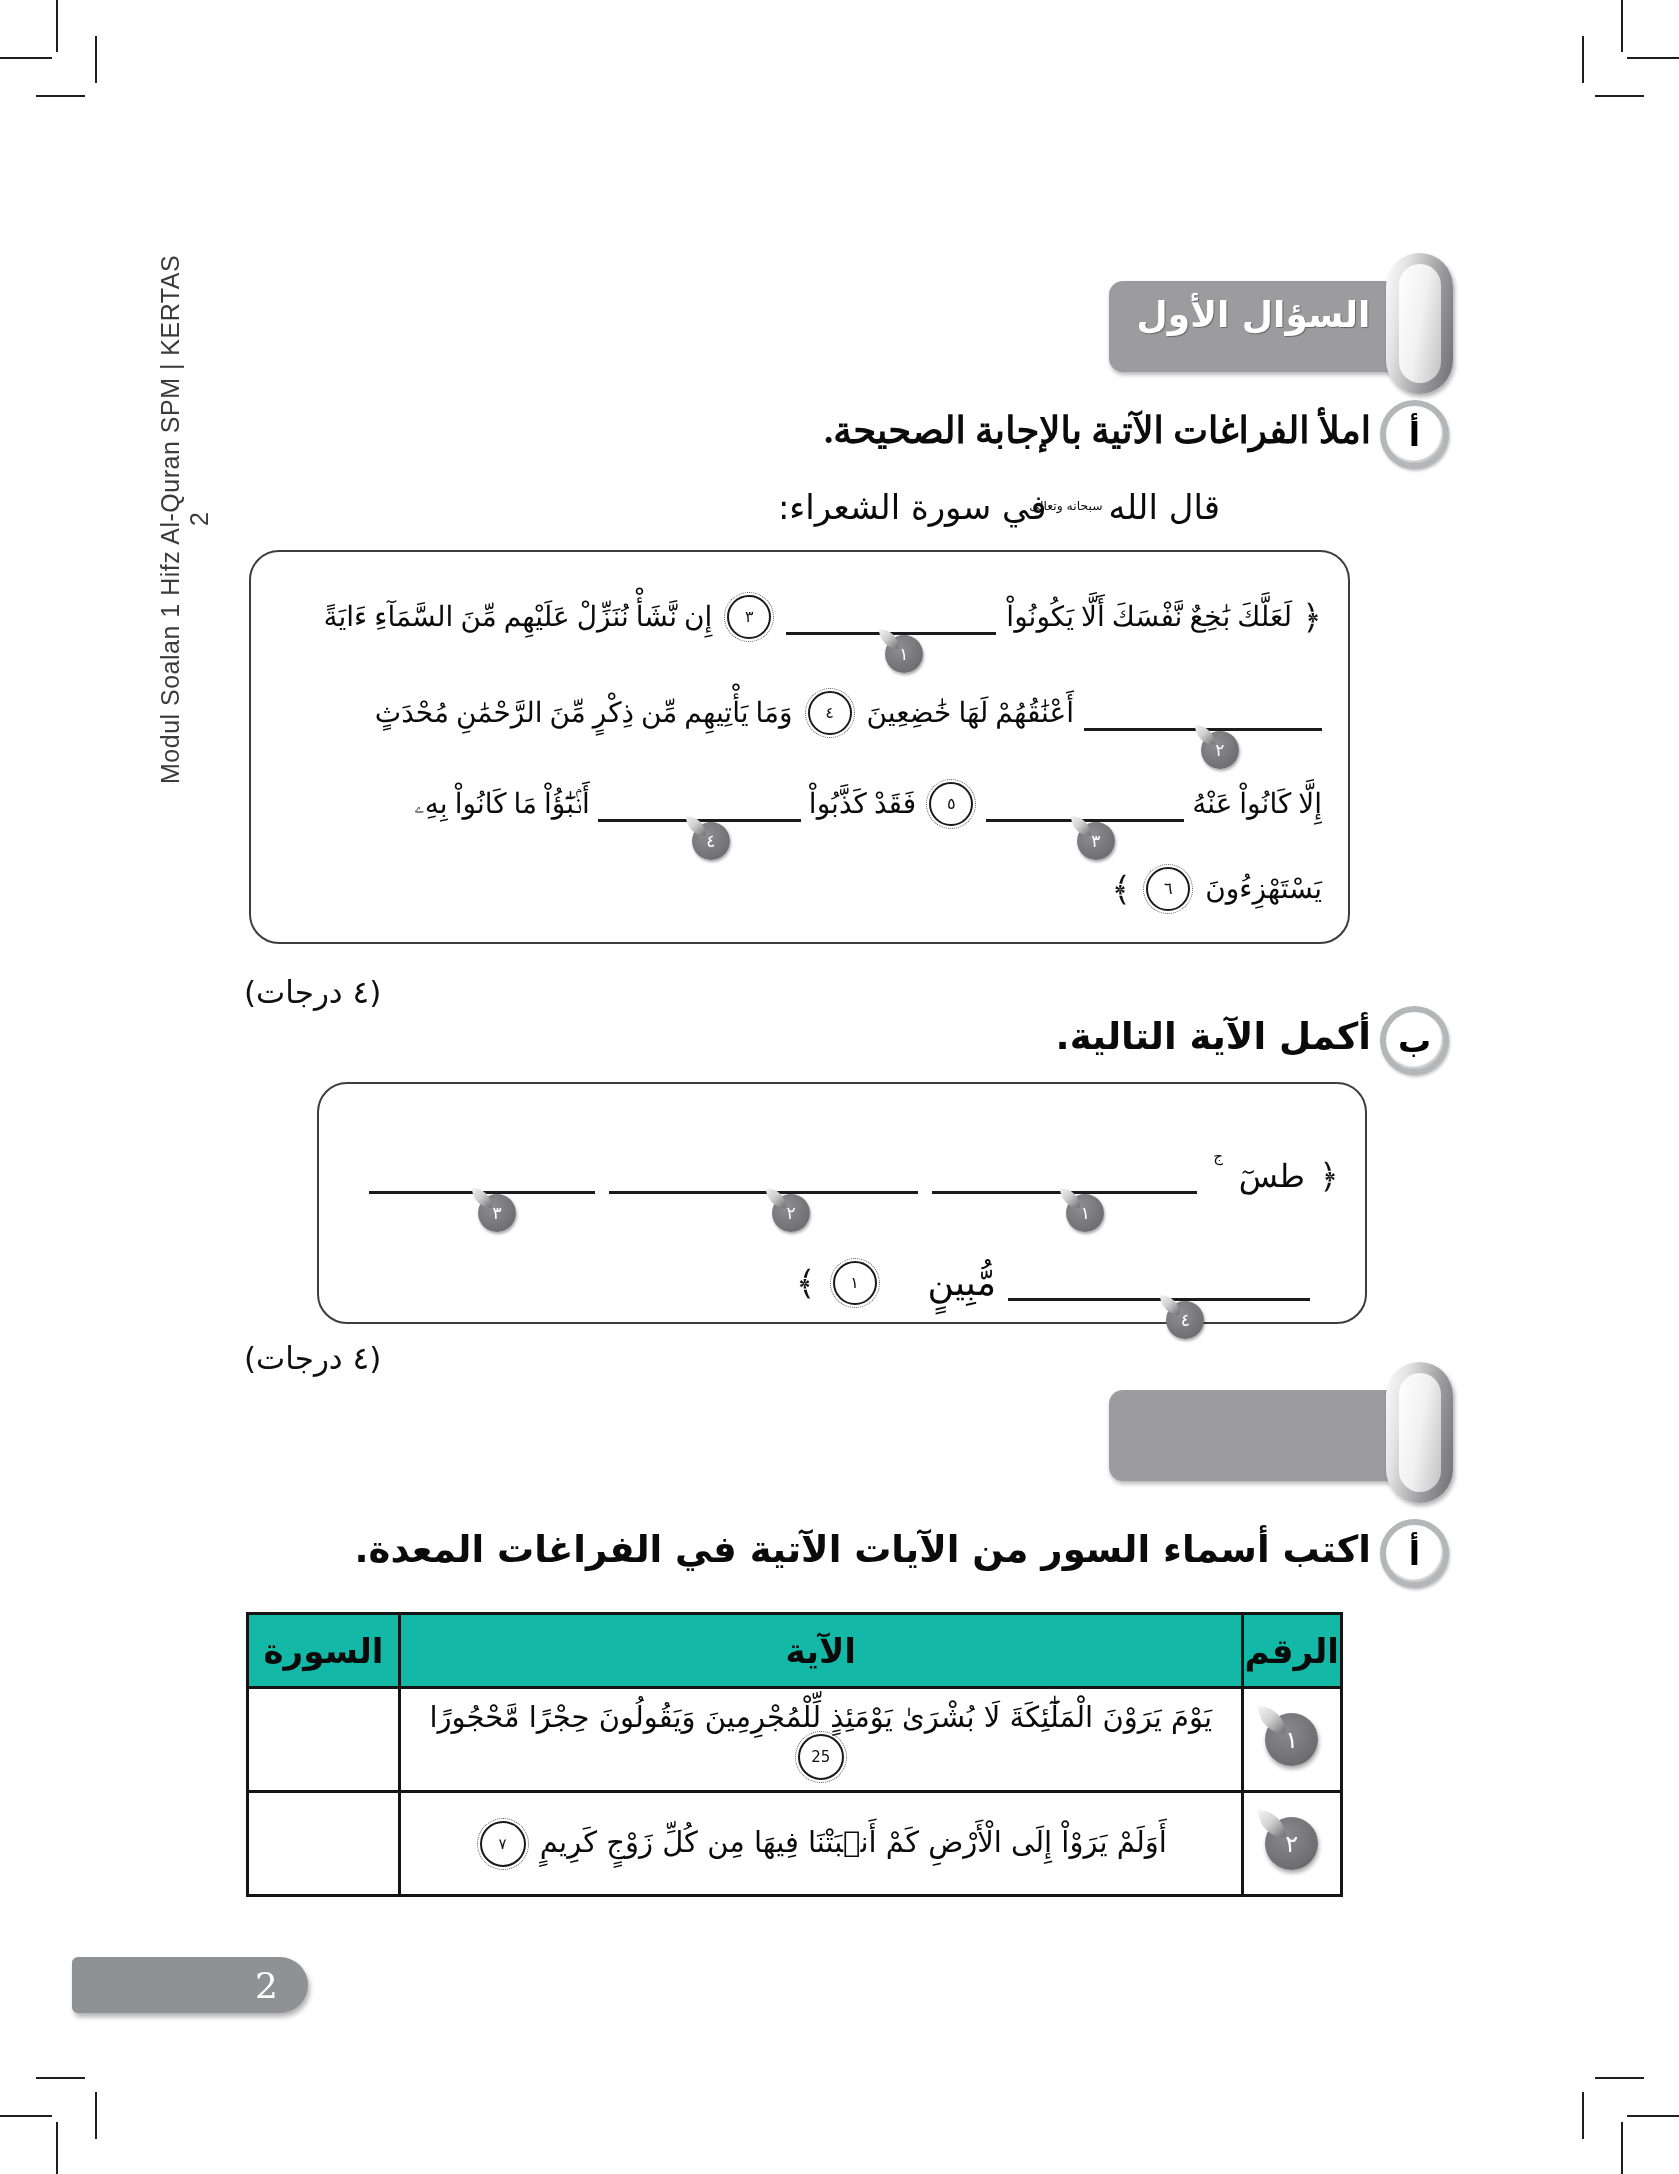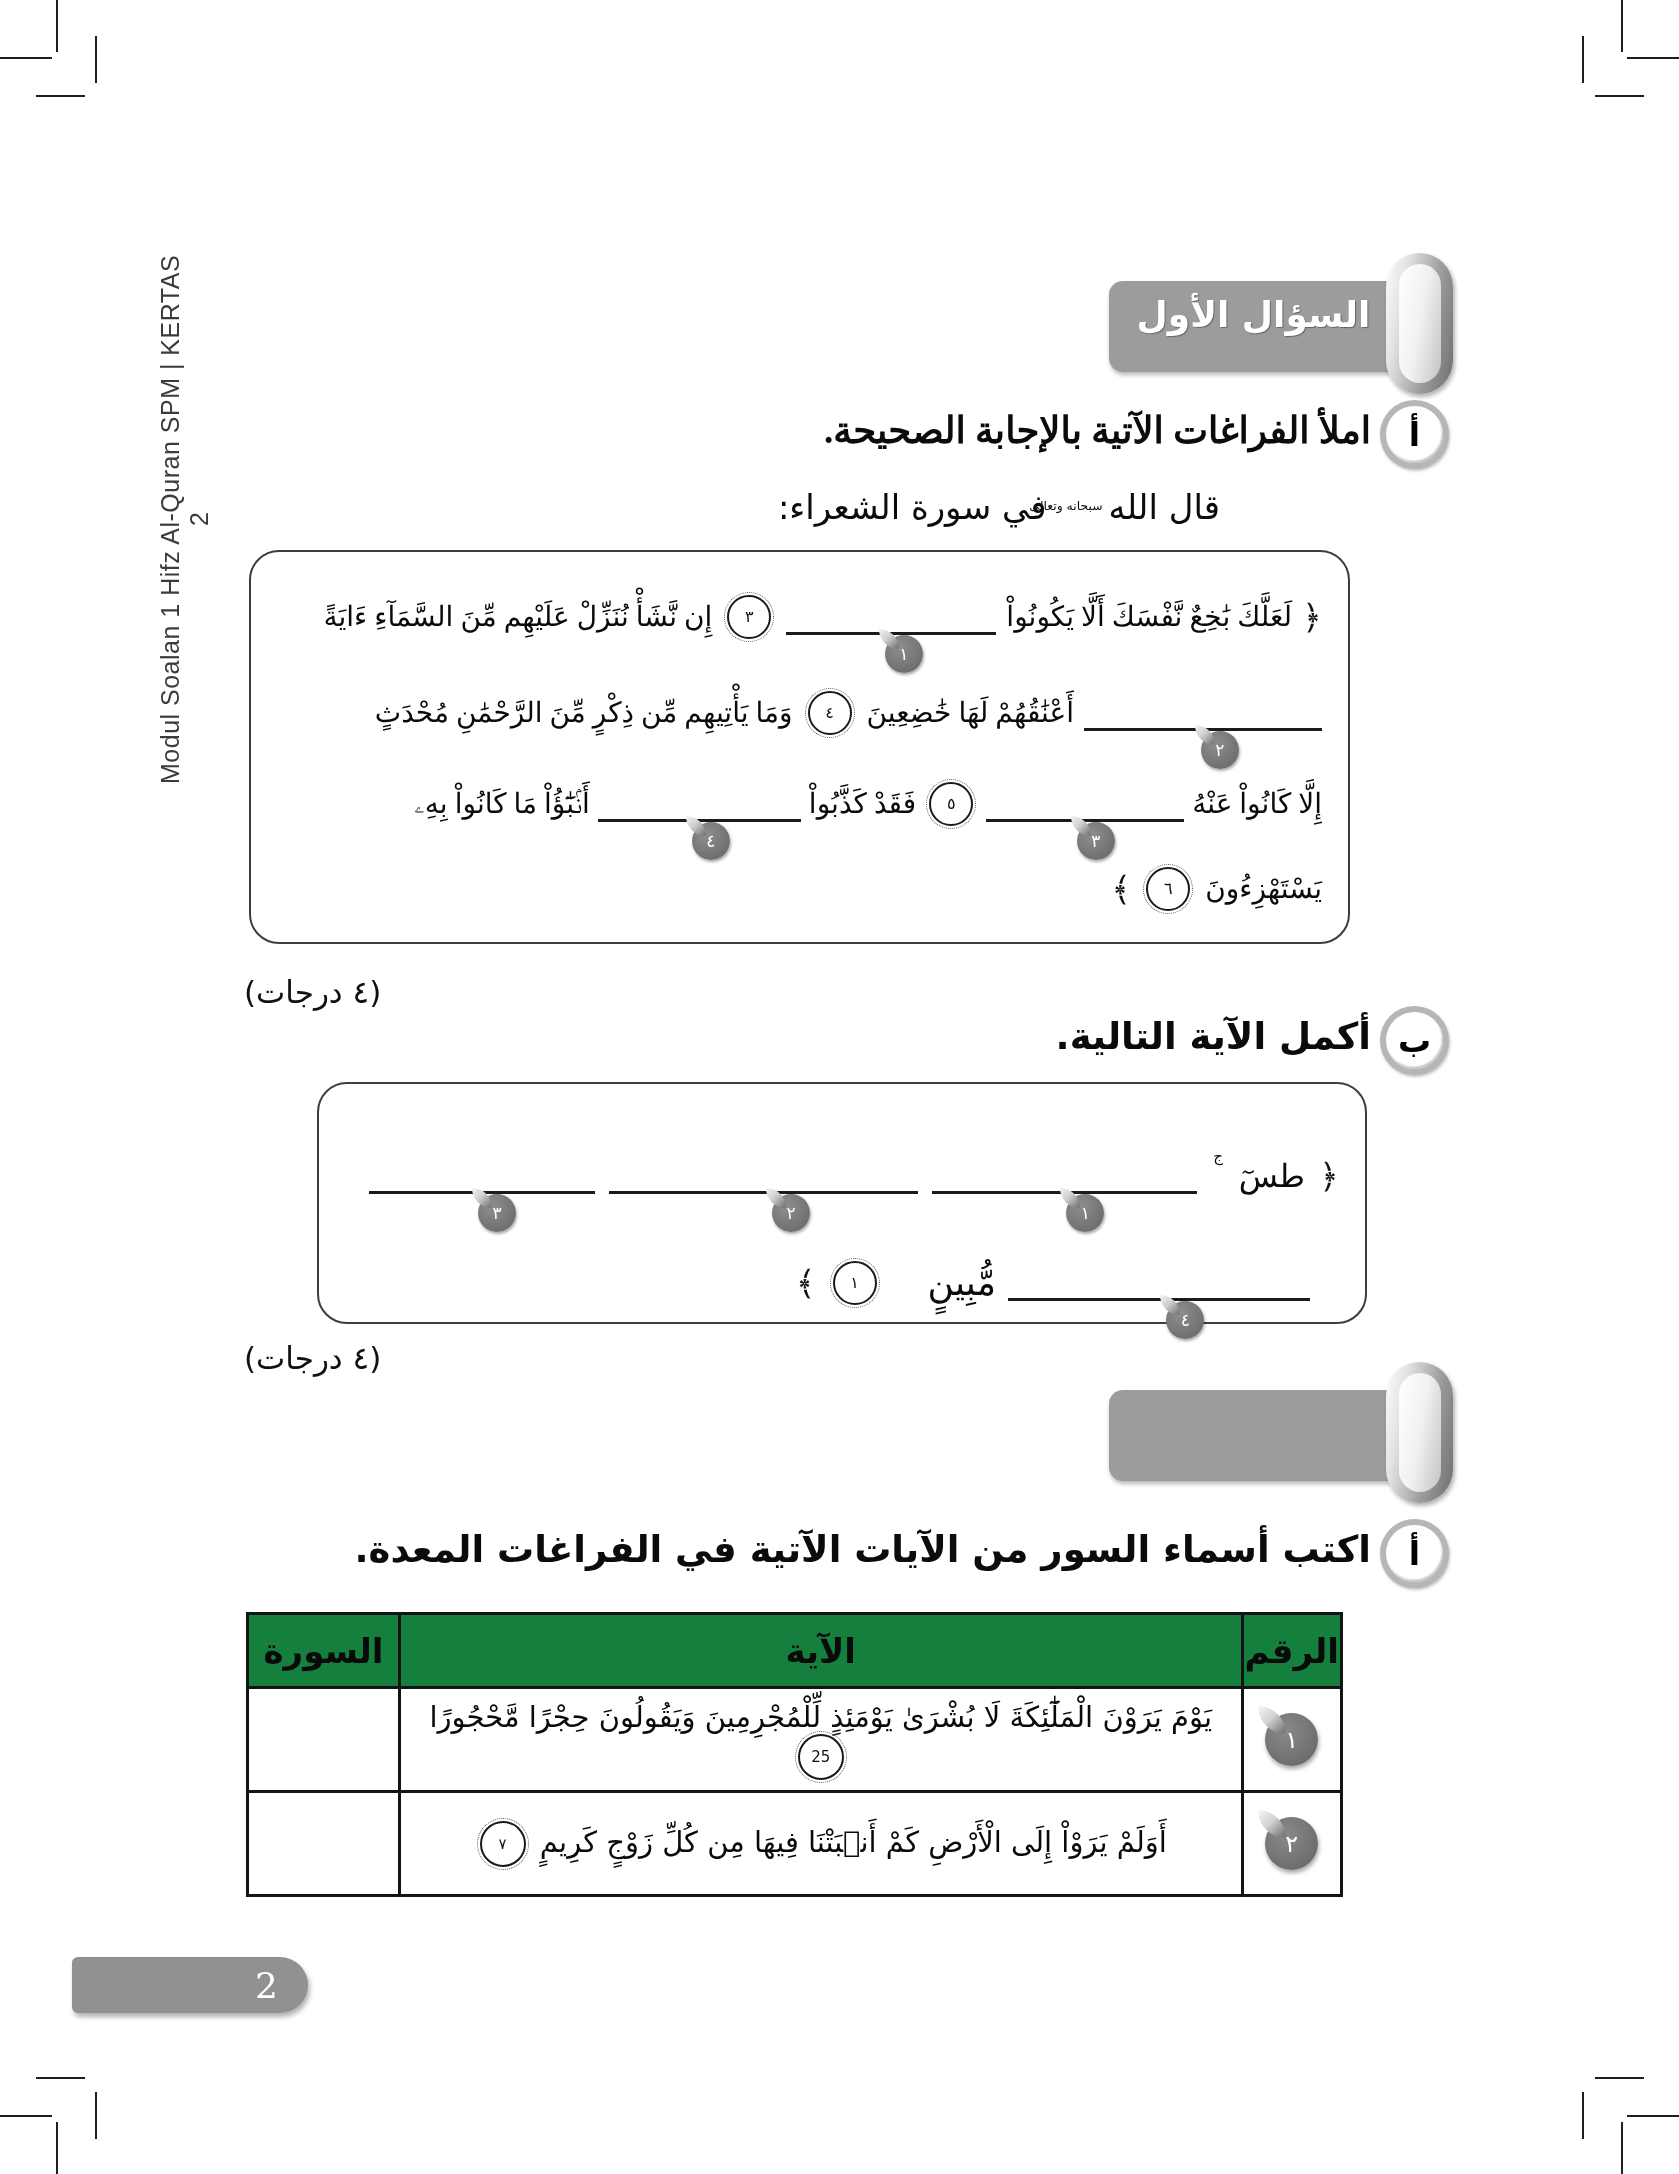--- a/index.html
+++ b/index.html
@@ -57,21 +57,21 @@
     border:2px solid #1a1a1a;outline:1.5px dotted #555;outline-offset:2px;
     align-items:center;justify-content:center;font-size:16px;color:#111;margin:0 5px;}
   .bracket{font-size:34px;color:#111;}
   .pause{position:relative;top:-20px;font-size:15px;margin:0 2px;}
 
   .marks{position:absolute;left:244px;direction:rtl;font-size:31px;color:#101010;}
 
   
   .qtable{position:absolute;left:246px;top:1612px;width:1097px;border-collapse:collapse;direction:rtl;}
   .qtable th,.qtable td{border:3px solid #141414;}
-  .qtable th{background:#15803d;height:69px;font-size:34px;font-weight:bold;color:#0a0a0a;}
+  .qtable th{background:#14b8a6;height:69px;font-size:34px;font-weight:bold;color:#0a0a0a;}
   .qtable td{height:99px;text-align:center;vertical-align:middle;}
   .verse-cell{font-size:29px;color:#0a0a0a;padding:0 10px;}
   .verse-cell .ayah{width:42px;height:42px;font-size:15px;vertical-align:middle;}
   .col-num{width:87px;}
   .col-surah{width:147px;}
   .curlnum{position:relative;width:53px;height:53px;border-radius:50%;margin:0 auto;
     background:radial-gradient(circle at 40% 35%,#8a8a8c,#6c6c6e 75%);color:#fff;
     display:flex;align-items:center;justify-content:center;font-size:24px;
     box-shadow:1px 3px 4px rgba(0,0,0,.35);}
   .curlnum::before{content:"";position:absolute;top:-7px;left:-7px;width:28px;height:28px;

